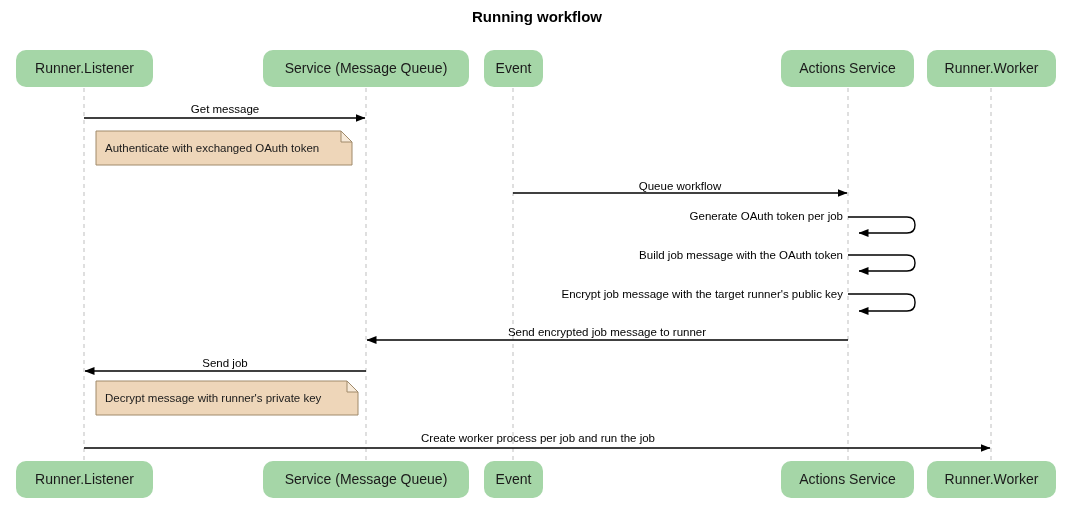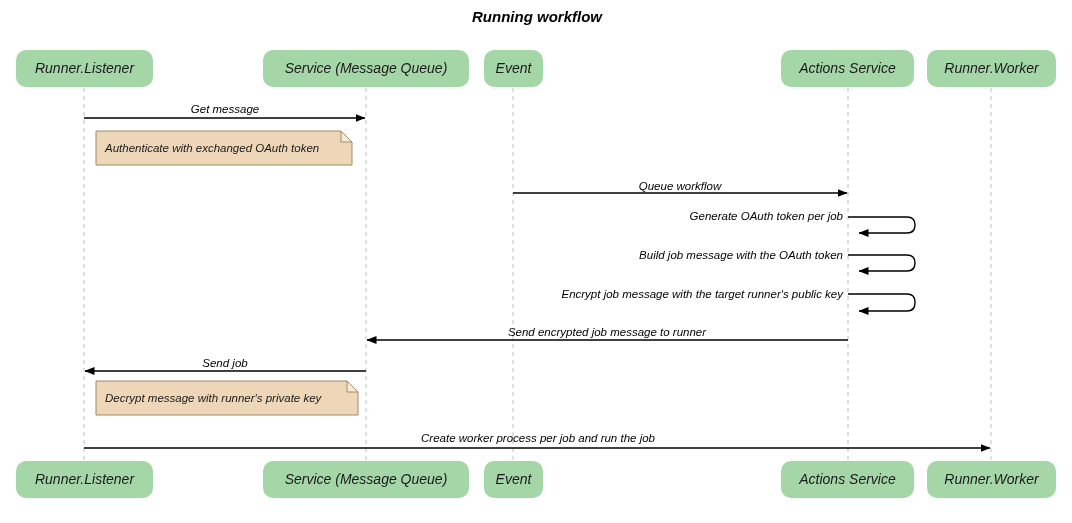--- a/index.html
+++ b/index.html
@@ -14,21 +14,20 @@
     position: relative;
     overflow: hidden;
     color: #000000;
   }
   #diagram-root {
     position: absolute;
     left: 0;
     top: 0;
     width: 1072px;
     height: 425px;
-    font-style: italic;
   }
   svg.seq-svg {
     position: absolute;
     left: 0;
     top: 0;
     width: 1072px;
     height: 523px;
     display: block;
   }
   .diagram-title {

